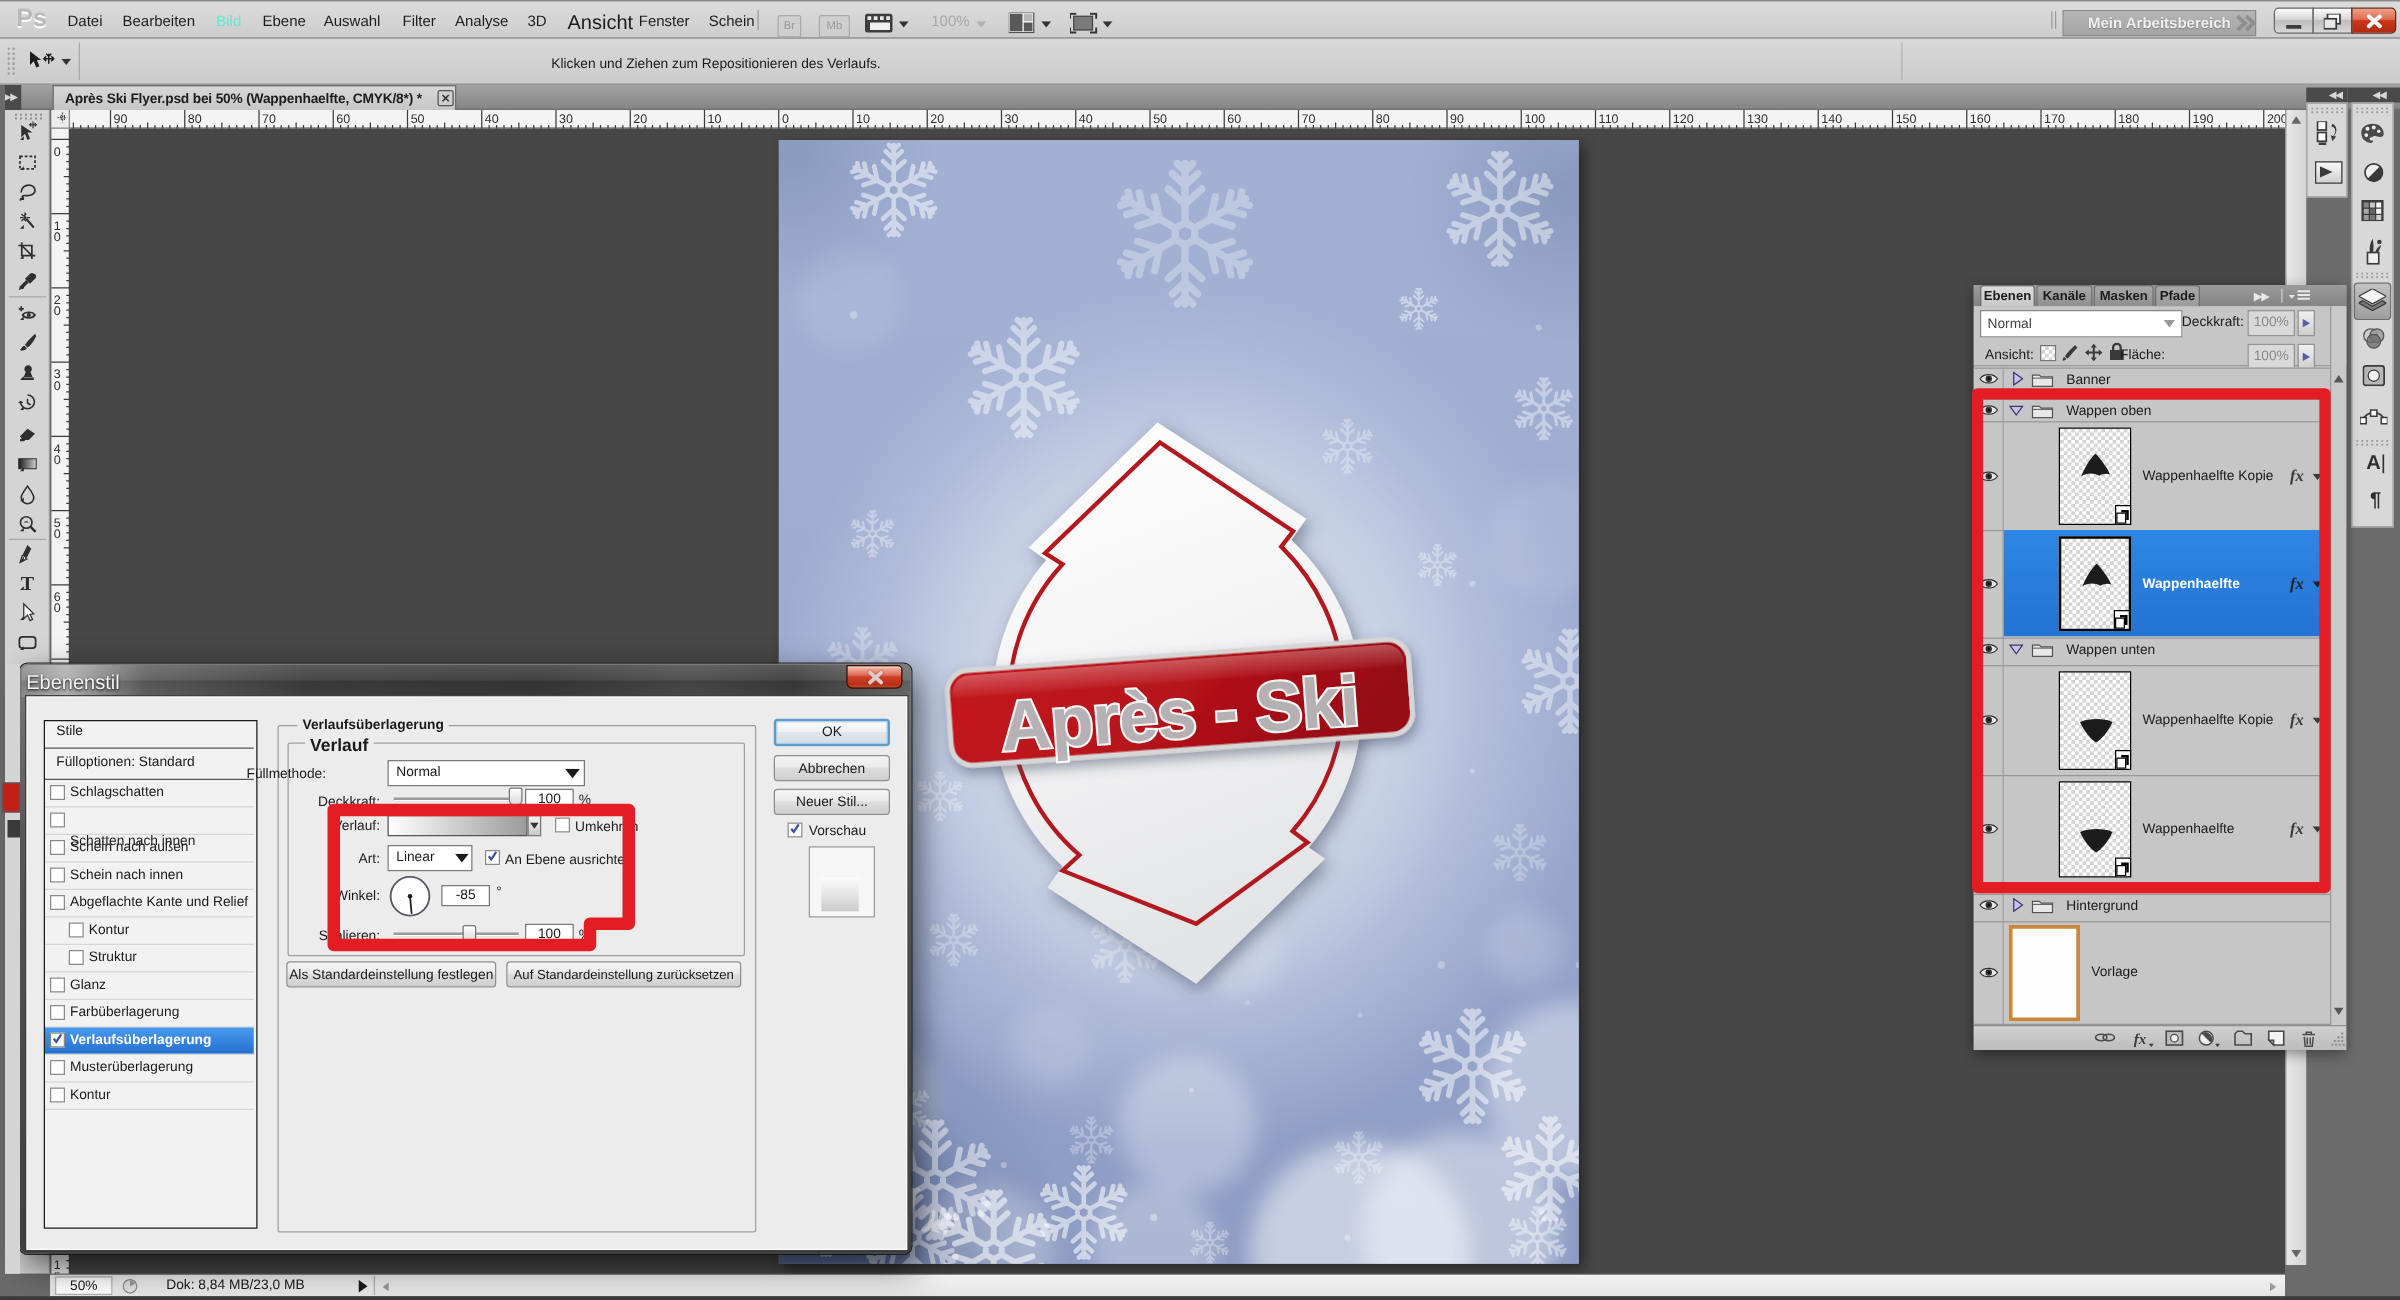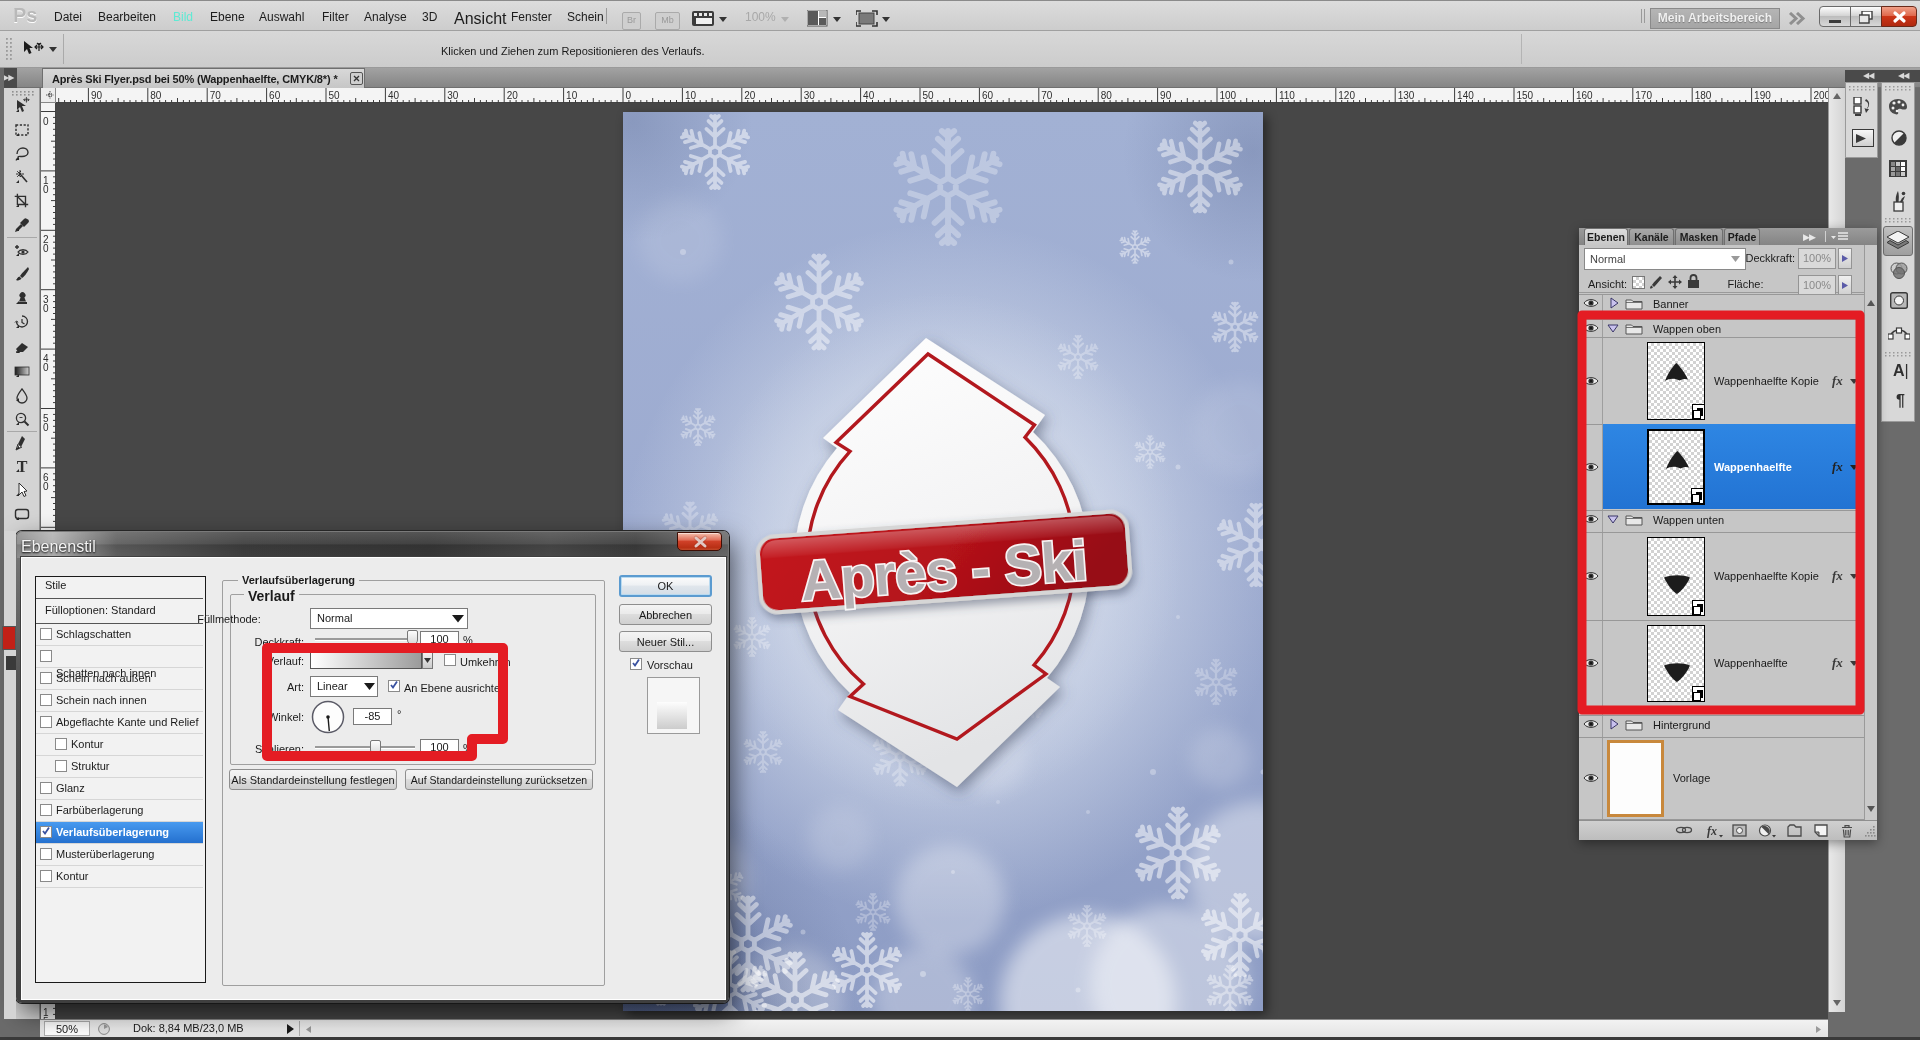--- a/index.html
+++ b/index.html
@@ -45,21 +45,21 @@
       <path d="M0,0 h8 l-4,5 Z" fill="#333"></path>
     </svg>
     <svg style="position:absolute;left:856px;top:10px" width="22" height="18">
       <rect x="3" y="3" width="15" height="11" fill="#7a7a7a" stroke="#444"></rect>
       <path d="M0,5 V1 h5 M16,1 h5 v4 M21,12 v4 h-5 M5,16 H0 v-4" stroke="#333" stroke-width="1.6" fill="none"></path>
     </svg>
     <svg style="position:absolute;left:882px;top:17px" width="9" height="6">
       <path d="M0,0 h8 l-4,5 Z" fill="#333"></path>
     </svg>
     <div style="position:absolute;left:1641px;top:9px;width:2px;height:14px;border-left:1px solid #9a9a9a;border-right:1px solid #9a9a9a"></div>
-    <div style="position:absolute;left:1650px;top:8px;width:130px;height:21px;background:linear-gradient(180deg,#b5b5b5,#a5a5a5);border:1px solid #8a8a8a;box-sizing:border-box;font-size:12px;font-weight:bold;color:#f0f0f0;text-shadow:0 1px 1px #777;text-align:center;line-height:19px">Mein Arbeitsbereich</div>
+    <div style="position:absolute;left:1650px;top:8px;width:155px;height:21px;background:linear-gradient(180deg,#b5b5b5,#a5a5a5);border:1px solid #8a8a8a;box-sizing:border-box;font-size:12px;font-weight:bold;color:#f0f0f0;text-shadow:0 1px 1px #777;text-align:center;line-height:19px">Mein Arbeitsbereich</div>
     <svg style="position:absolute;left:1788px;top:12px" width="18" height="13">
       <path d="M2,1 L8,6.5 L2,12 M9,1 L15,6.5 L9,12" stroke="#8f8f8f" stroke-width="3" fill="none"></path>
     </svg>
     <div style="position:absolute;left:1819px;top:6px;width:32px;height:21px;background:linear-gradient(180deg,#fdfdfd,#d5d5d5 45%,#bdbdbd 50%,#d8d8d8);border:1px solid #6a6a6a;border-radius:4px 0 0 4px;box-sizing:border-box">
       <div style="position:absolute;left:9px;top:13px;width:12px;height:3px;background:#3c3c3c"></div>
     </div>
     <div style="position:absolute;left:1850px;top:6px;width:32px;height:21px;background:linear-gradient(180deg,#fdfdfd,#d5d5d5 45%,#bdbdbd 50%,#d8d8d8);border:1px solid #6a6a6a;box-sizing:border-box">
       <svg style="position:absolute;left:8px;top:4px" width="15" height="13">
         <rect x="3" y="0" width="10" height="8" fill="#fff" stroke="#3c3c3c" stroke-width="1.4"></rect>
         <rect x="0" y="4" width="10" height="8" fill="#e8e8e8" stroke="#3c3c3c" stroke-width="1.4"></rect>
@@ -627,21 +627,21 @@
       <svg style="position:absolute;left:70px;top:47px" width="14" height="14">
         <path d="M11,1 C8,4 4,8 3,10 L5,12 C7,10 10,6 13,3 Z M2.5,10.5 C1.5,11 1,12 1,13.5 C2.5,13.5 3.5,13 4,12.2 Z" fill="#3a3a3a"></path>
       </svg>
       <svg style="position:absolute;left:89px;top:47px" width="14" height="14">
         <path d="M7,0 L9.5,3 H7.8 V6.2 H11 V4.5 L14,7 L11,9.5 V7.8 H7.8 V11 H9.5 L7,14 L4.5,11 H6.2 V7.8 H3 V9.5 L0,7 L3,4.5 V6.2 H6.2 V3 H4.5 Z" fill="#3a3a3a"></path>
       </svg>
       <svg style="position:absolute;left:108px;top:46px" width="13" height="15">
         <rect x="1" y="6" width="11" height="8" fill="#3a3a3a"></rect>
         <path d="M3.5,6 V4 a3,3 0 0 1 6,0 V6" fill="none" stroke="#3a3a3a" stroke-width="1.8"></path>
       </svg>
-      <div style="position:absolute;left:117px;top:50px;width:99px;text-align:center;font-size:11px;color:#1c1c1c">Fläche:</div>
+      <div style="position:absolute;left:117px;top:50px;width:99px;text-align:left;font-size:11px;color:#1c1c1c">Fläche:</div>
       <div style="position:absolute;left:219px;top:47px;width:38px;height:21px;background:#d9d9d9;border:1px solid #949494;box-sizing:border-box;font-size:11px;color:#8a8a8a;text-align:center;line-height:19px">100%</div>
       <div style="position:absolute;left:259px;top:47px;width:14px;height:21px;background:linear-gradient(180deg,#f0f0f0,#cfcfcf);border:1px solid #949494;box-sizing:border-box"><svg width="8" height="8" style="margin:6px 0 0 3px">
           <path d="M0,0 l6,3.5 -6,3.5 Z" fill="#5b5ba8"></path>
         </svg></div>
       <div style="position:absolute;left:0;top:66px;width:285px;height:526px;background:#c6c6c6"></div>
       <div style="position:absolute;left:23px;top:66px;width:1px;height:526px;background:#9e9e9e"></div>
       <div style="position:absolute;left:0;top:66px;width:285px;height:1px;background:#989898"></div>
       <svg style="position:absolute;left:4px;top:69px" width="16" height="12">
         <path d="M1,6 C4,1.5 12,1.5 15,6 C12,10.5 4,10.5 1,6 Z" fill="#e9e9e9" stroke="#333" stroke-width="1"></path>
         <circle cx="8" cy="6" r="2.6" fill="#333"></circle>

